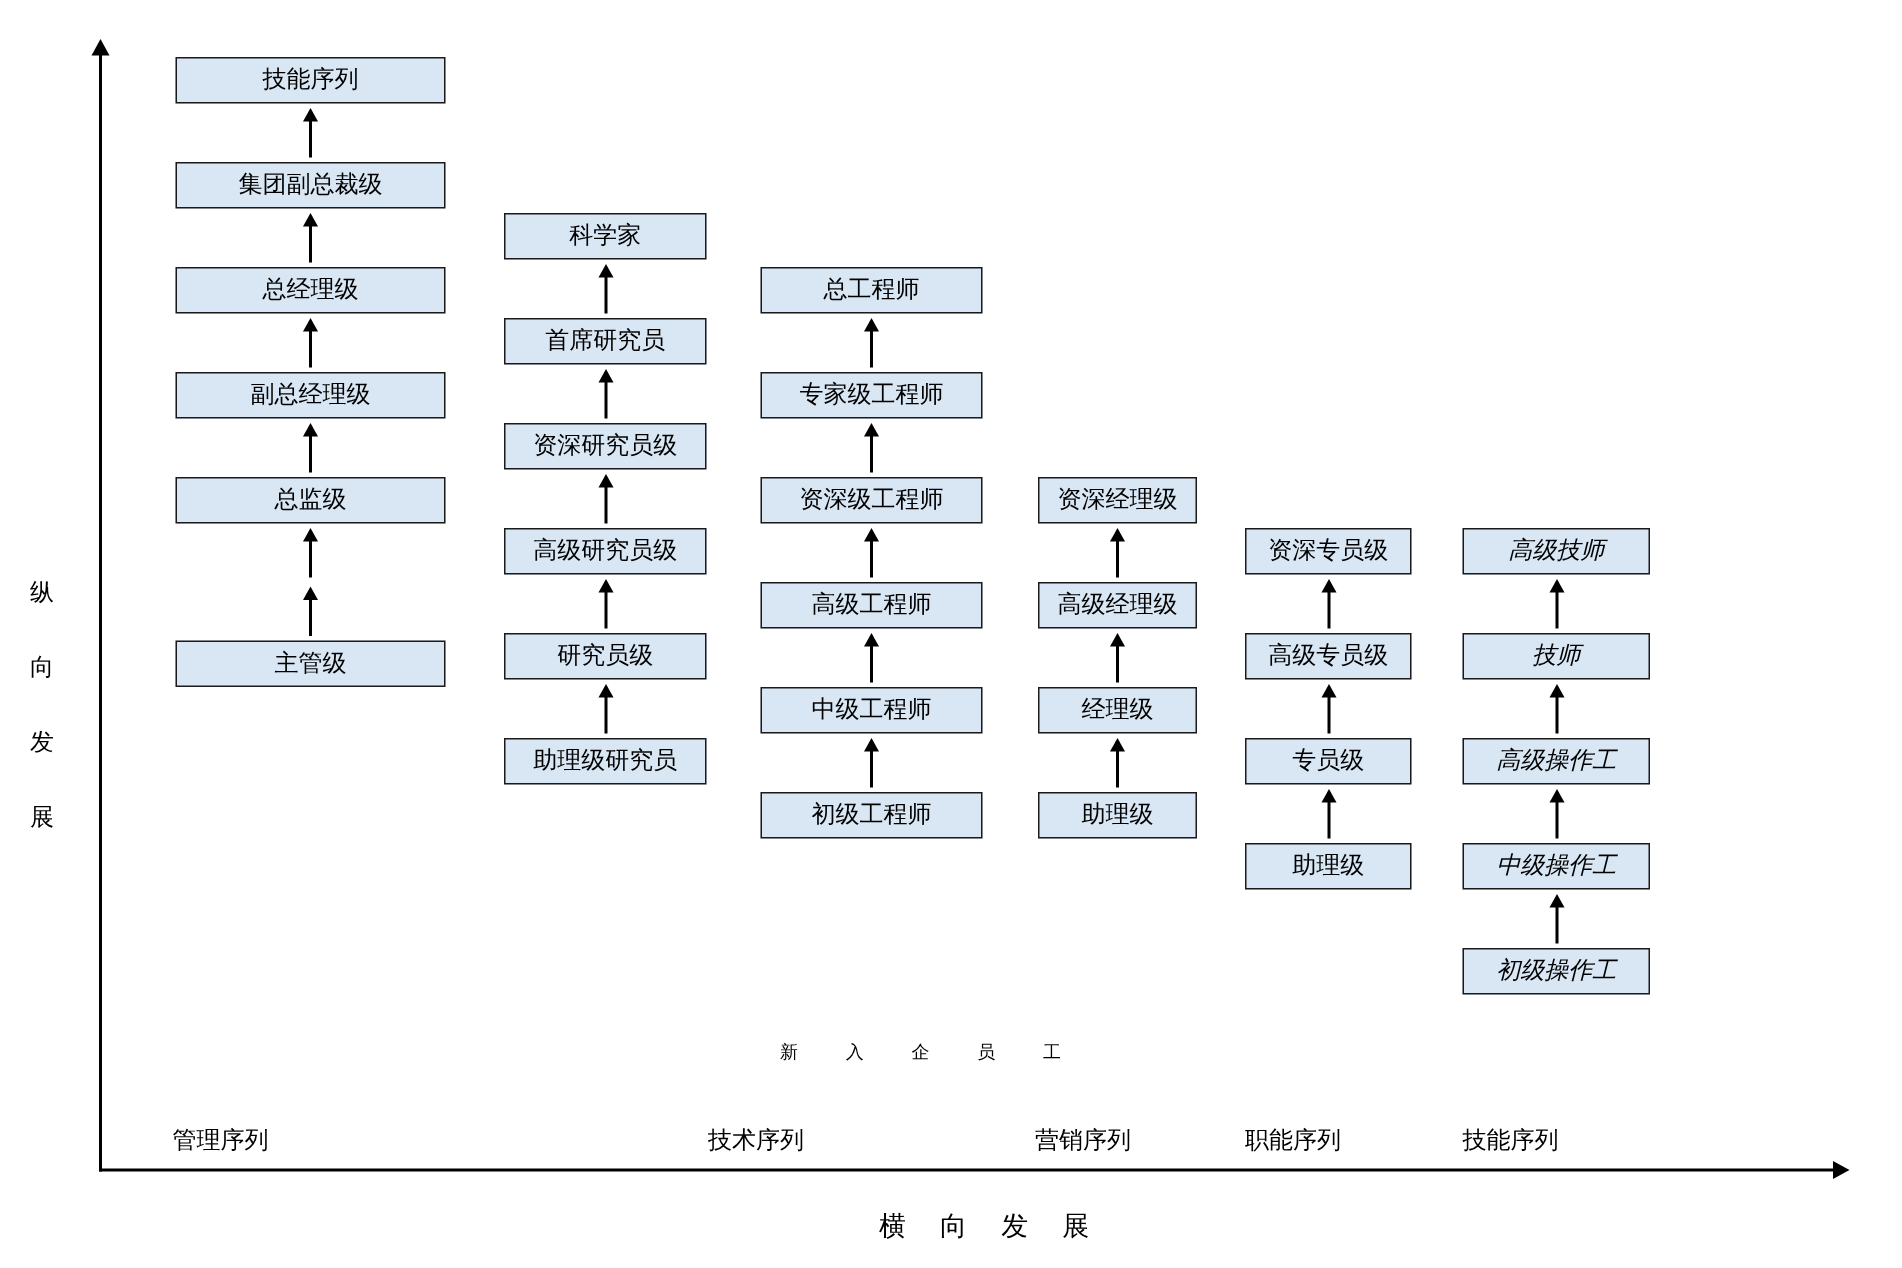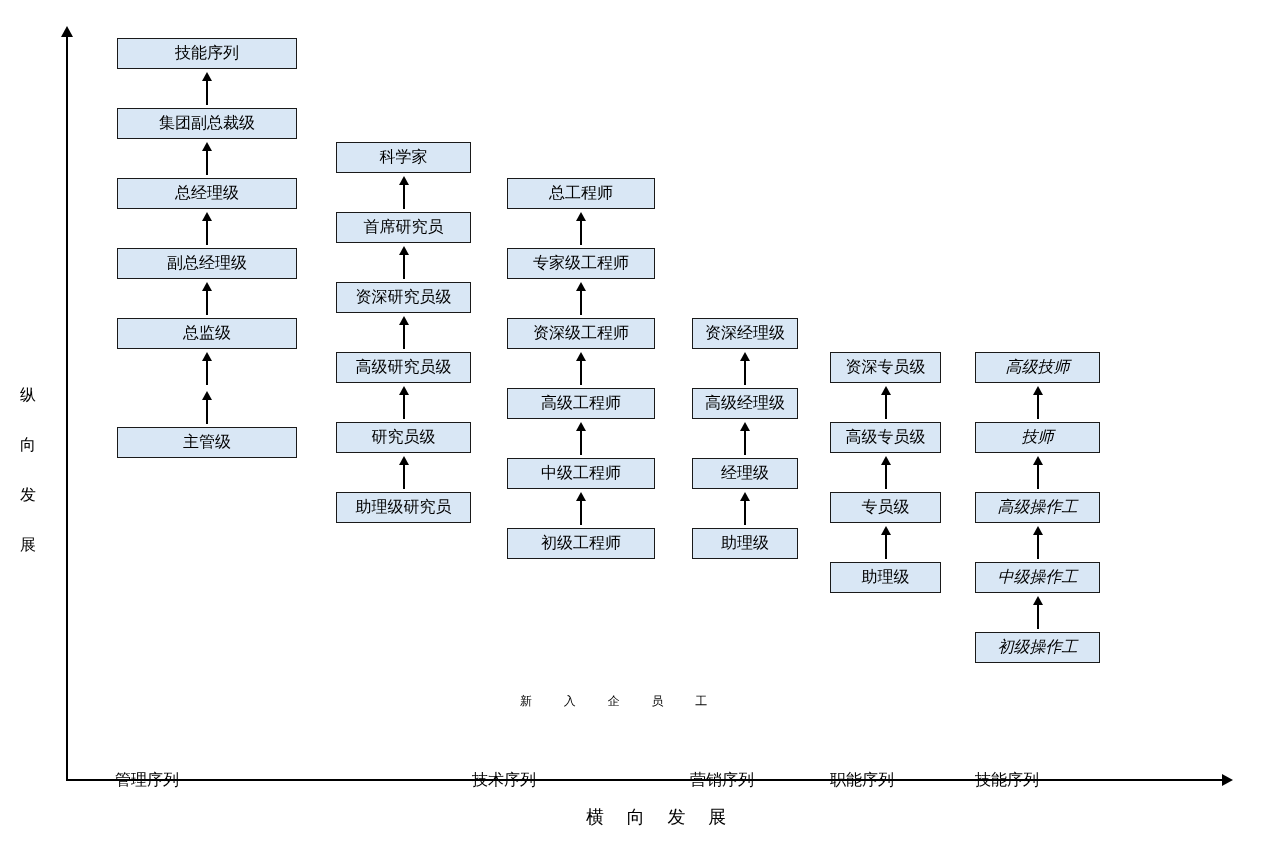--- a/index.html
+++ b/index.html
@@ -40,21 +40,21 @@
     position:absolute;left:1222px;top:774px;width:0;height:0;
     border-top:6px solid transparent;border-bottom:6px solid transparent;
     border-left:11px solid #000;
   }
 
   
   .v-label{
     position:absolute;left:20px;top:386px;display:flex;flex-direction:column;
     gap:32px;font-size:16px;line-height:18px;
   }
-  .seq-label{position:absolute;top:750px;font-size:16px;white-space:nowrap;margin-top:20px;}
+  .seq-label{position:absolute;top:750px;font-size:16px;white-space:nowrap;}
   .new-emp{
     position:absolute;left:520px;top:693px;font-size:12px;
     letter-spacing:10px;word-spacing:8px;white-space:nowrap;
   }
   .h-label{
     position:absolute;left:586px;top:805px;font-size:18px;
     letter-spacing:6px;word-spacing:5px;white-space:nowrap;
   }
 </style>
 </head>

